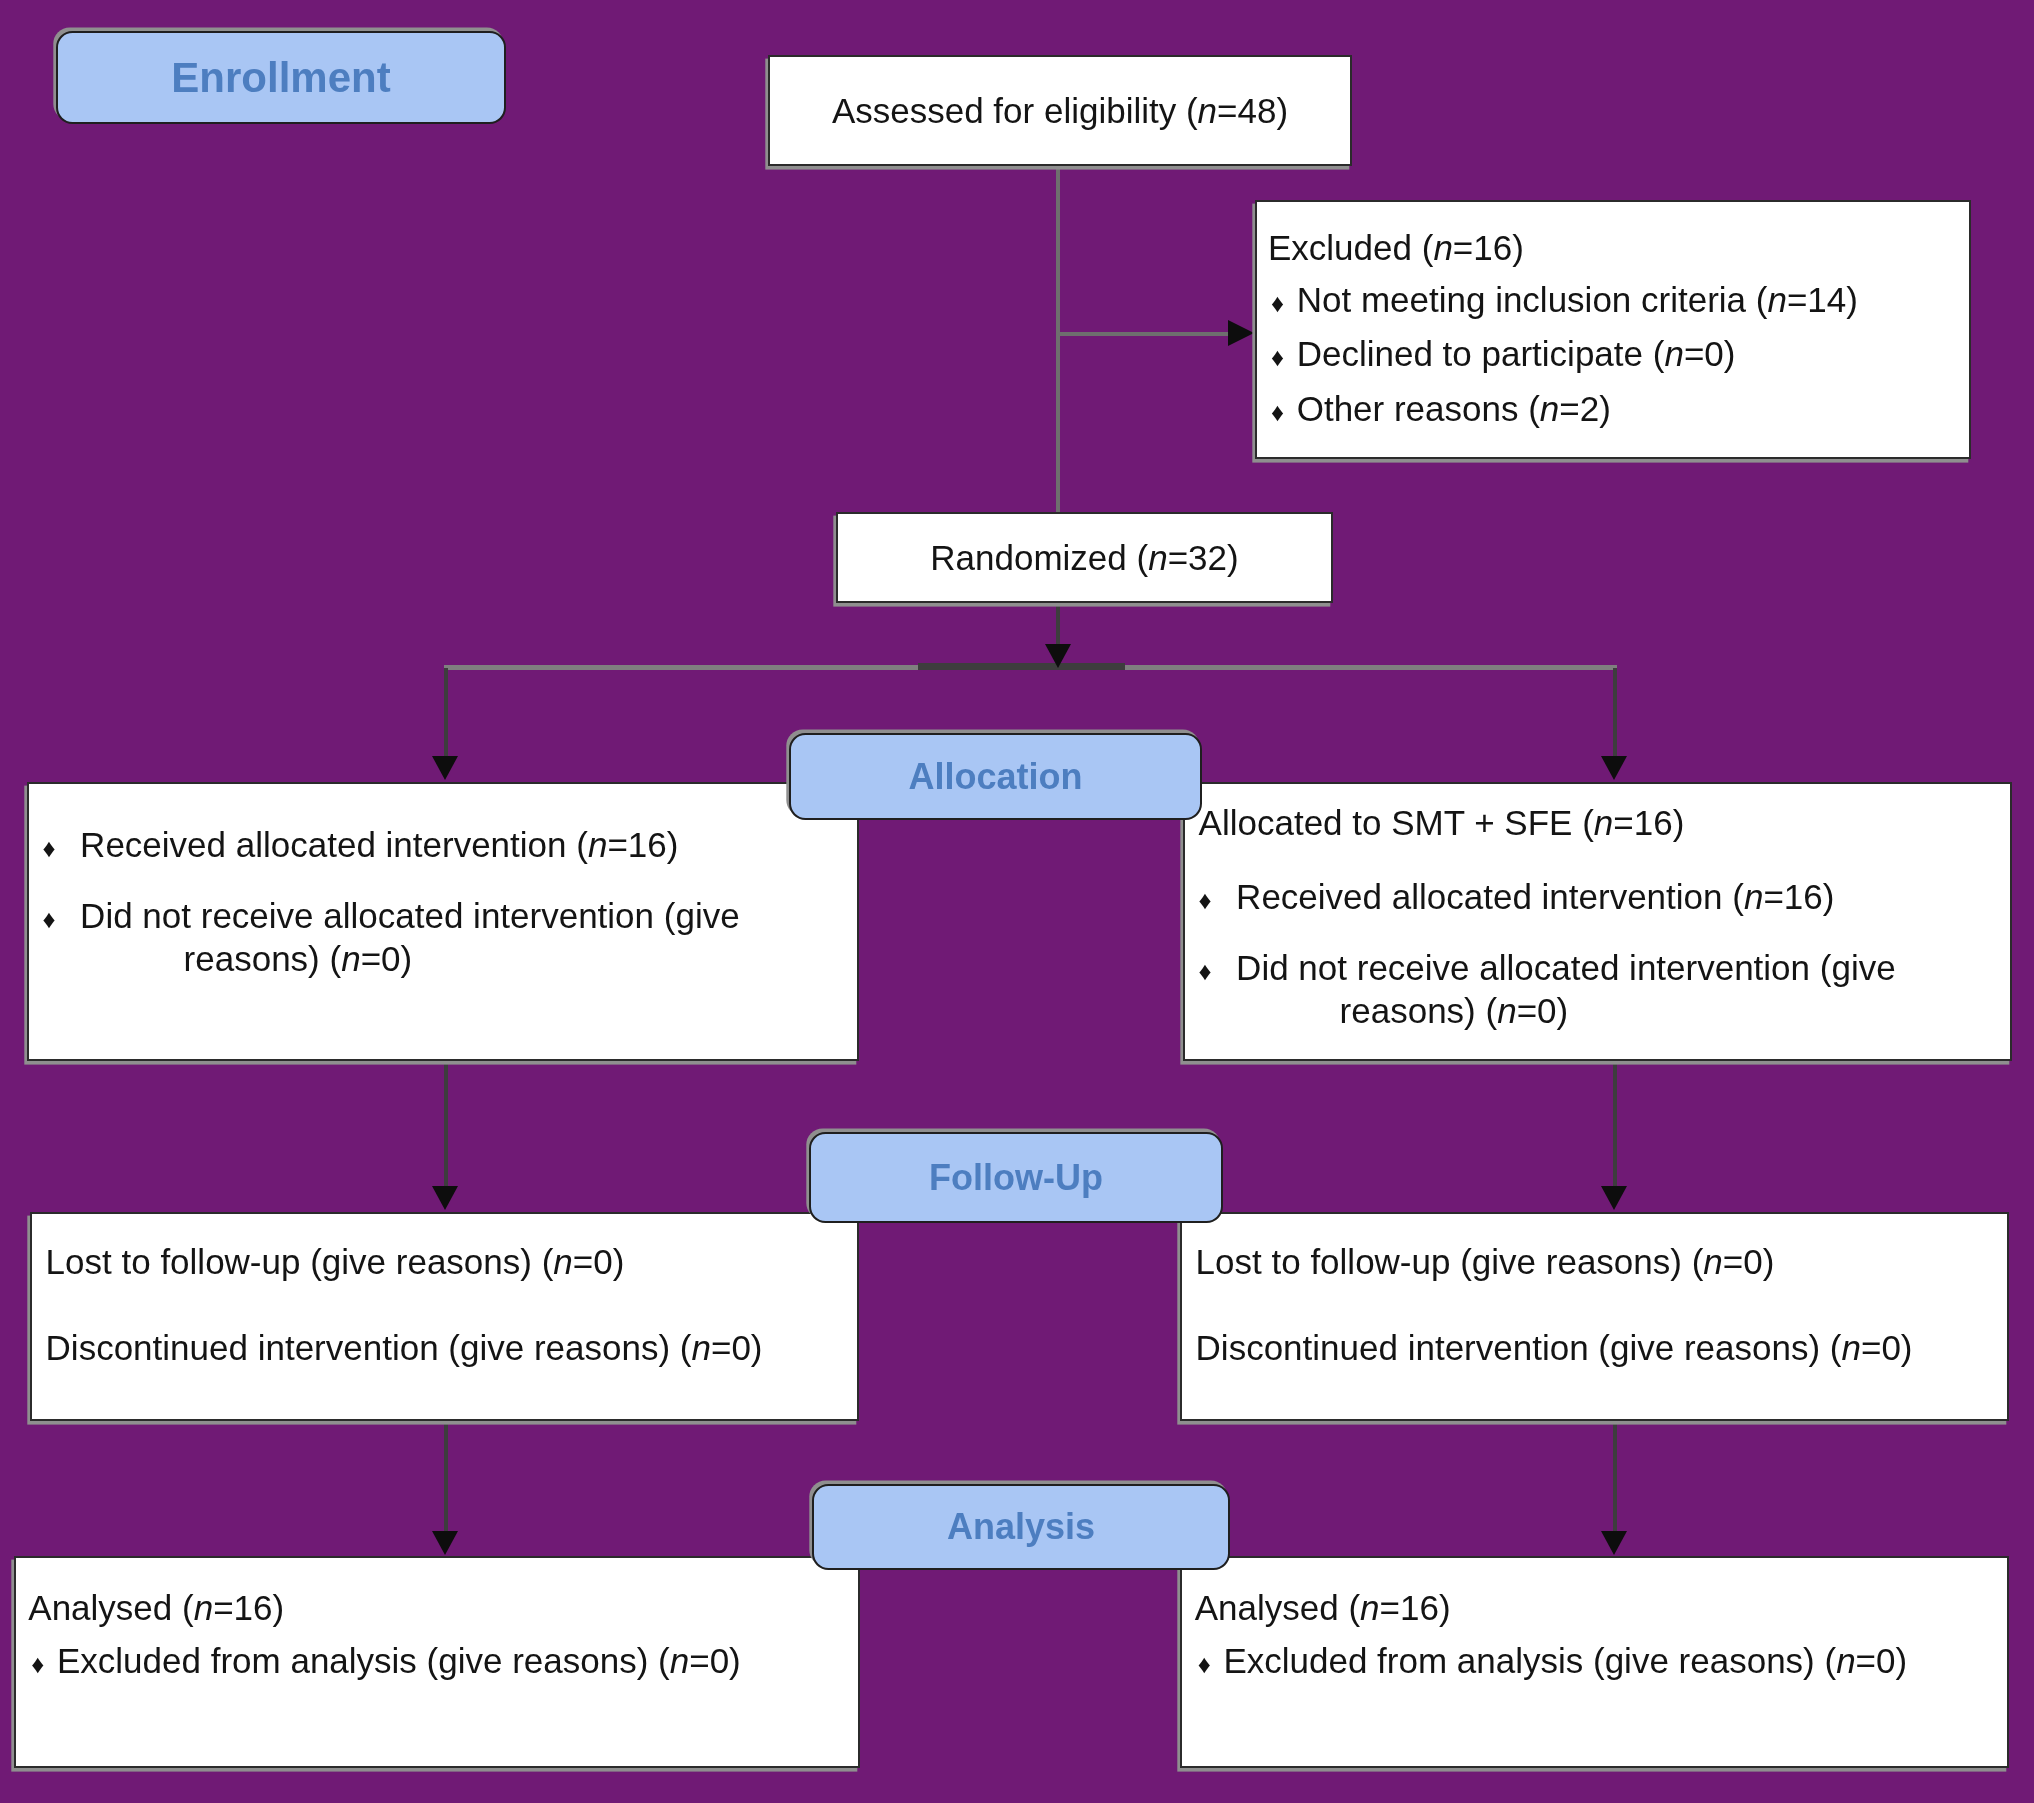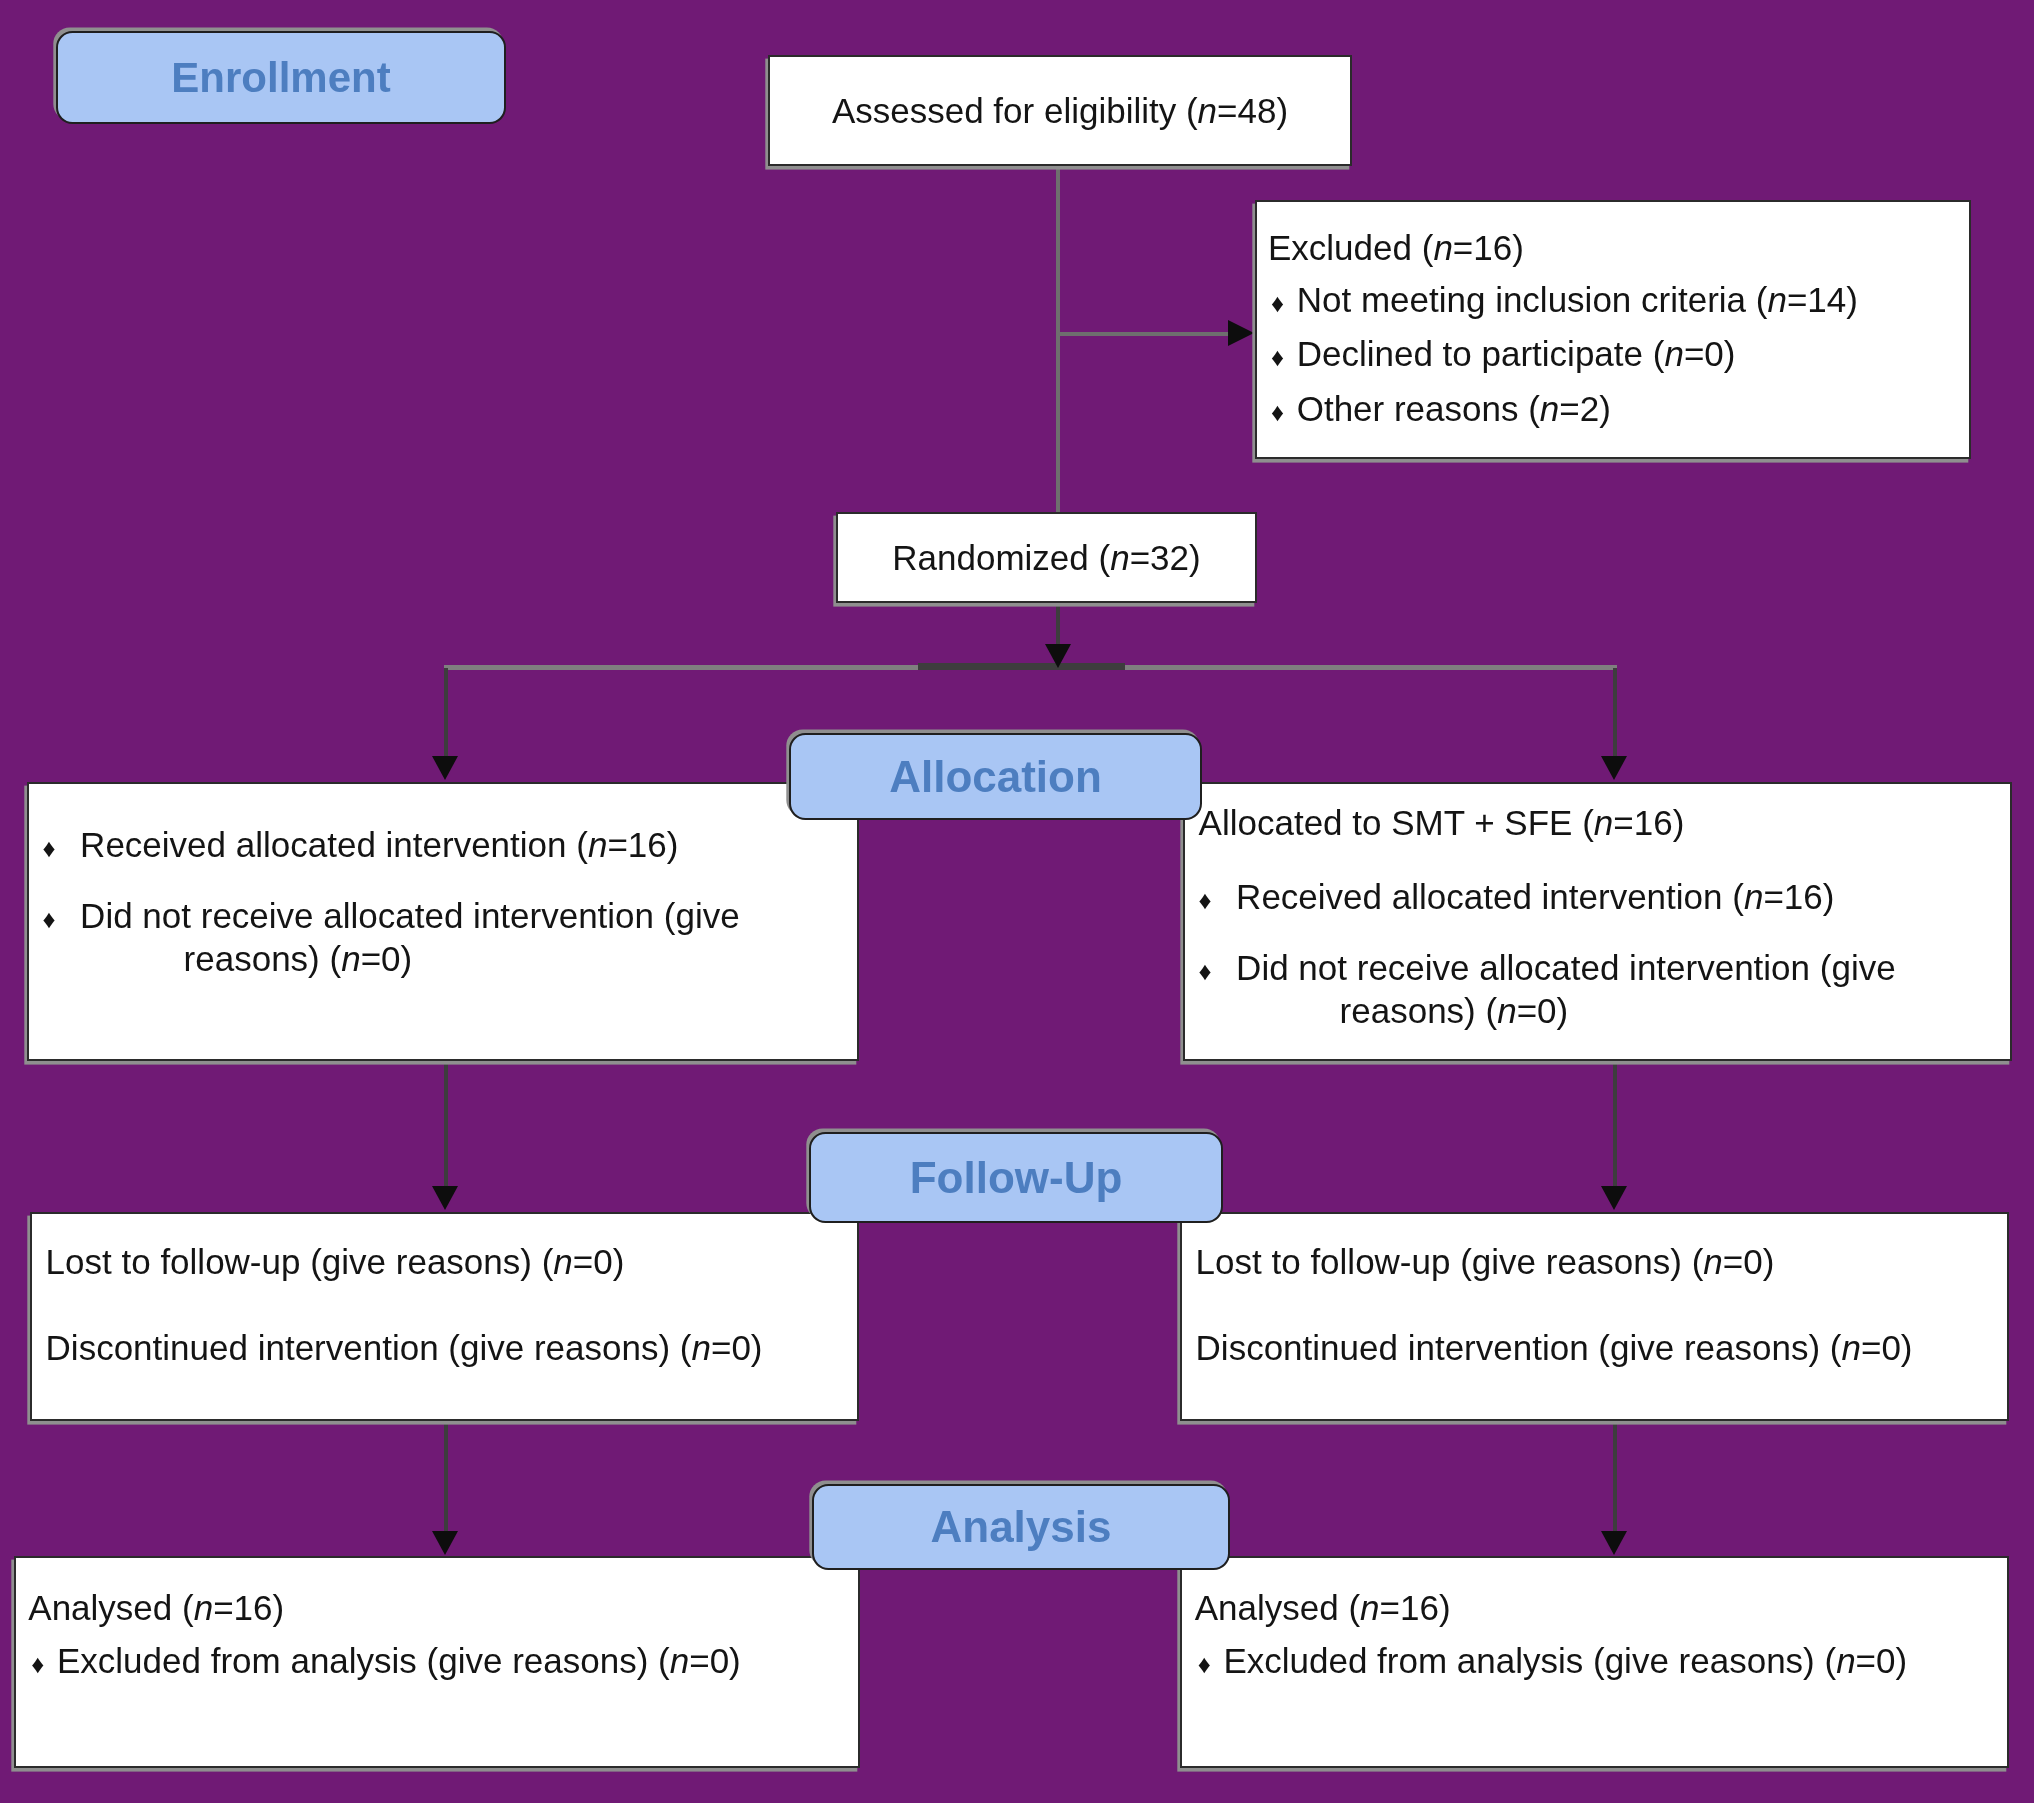--- a/index.html
+++ b/index.html
@@ -29,21 +29,21 @@
   
   .stage {
     position: absolute;
     background: #a9c6f4;
     border: 2.7px solid #1f1f1f;
     border-radius: 16.4px;
     box-shadow: -2.7px -3.6px 0 #8f8f8f;
     box-sizing: border-box;
     color: #4d7ec0;
     font-weight: bold;
-    font-size: 44px;
+    font-size: 36px;
     display: flex;
     align-items: center;
     justify-content: center;
     z-index: 3;
   }
 
   
   .line { position: absolute; background: #6e6e6e; z-index: 1; }
   .line.dark { background: #3d3d3d; }
   .line.split { background: #7f7f7f; }
@@ -132,21 +132,21 @@
       </div>
       <div class="bullet bullet-sm">
         <span class="glyph">♦</span><span class="fmt-n">Declined to participate (<i>n</i>=0)</span>
       </div>
       <div class="bullet bullet-sm">
         <span class="glyph">♦</span><span class="fmt-n">Other reasons (<i>n</i>=2)</span>
       </div>
     </div>
   </div>
 
-  <div class="fbox center" style="left:836px; top:512px; width:421px; height:91px;">
+  <div class="fbox center" style="left:836px; top:512px; width:497px; height:91px;">
     <span class="fmt-n">Randomized (<i>n</i>=32)</span>
   </div>
 
   <div class="fbox" style="left:27px; top:782px; width:832px; height:279px;">
     <div class="pad">
       <div class="bullet bullet-lg">
         <span class="glyph">♦</span><span class="fmt-n">Received allocated intervention (<i>n</i>=16)</span>
       </div>
       <div class="bullet bullet-lg">
         <span class="glyph">♦</span><span class="fmt-n">Did not receive allocated intervention (give reasons) (<i>n</i>=0)</span>

